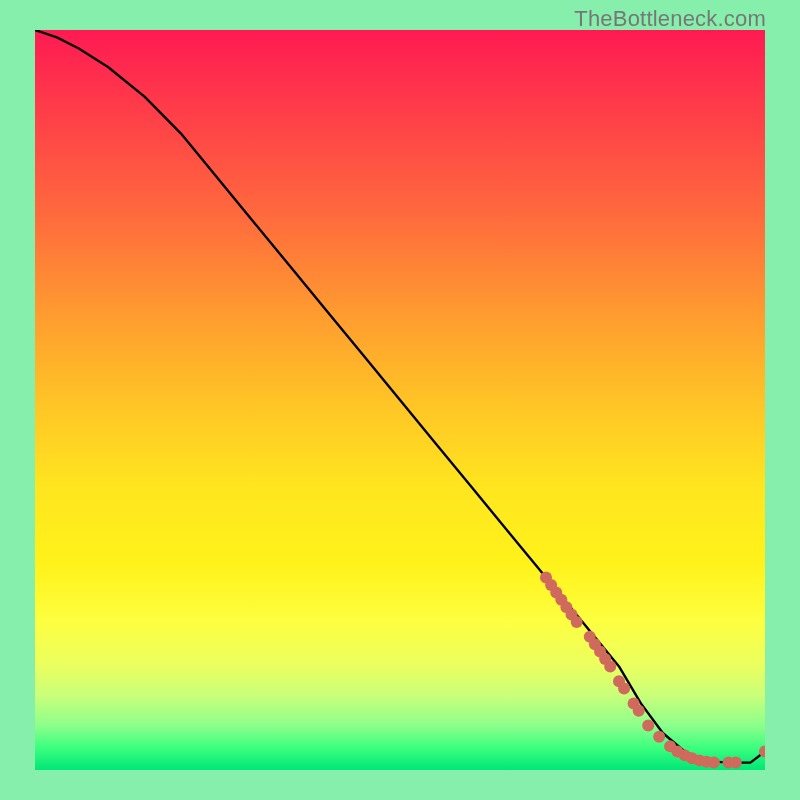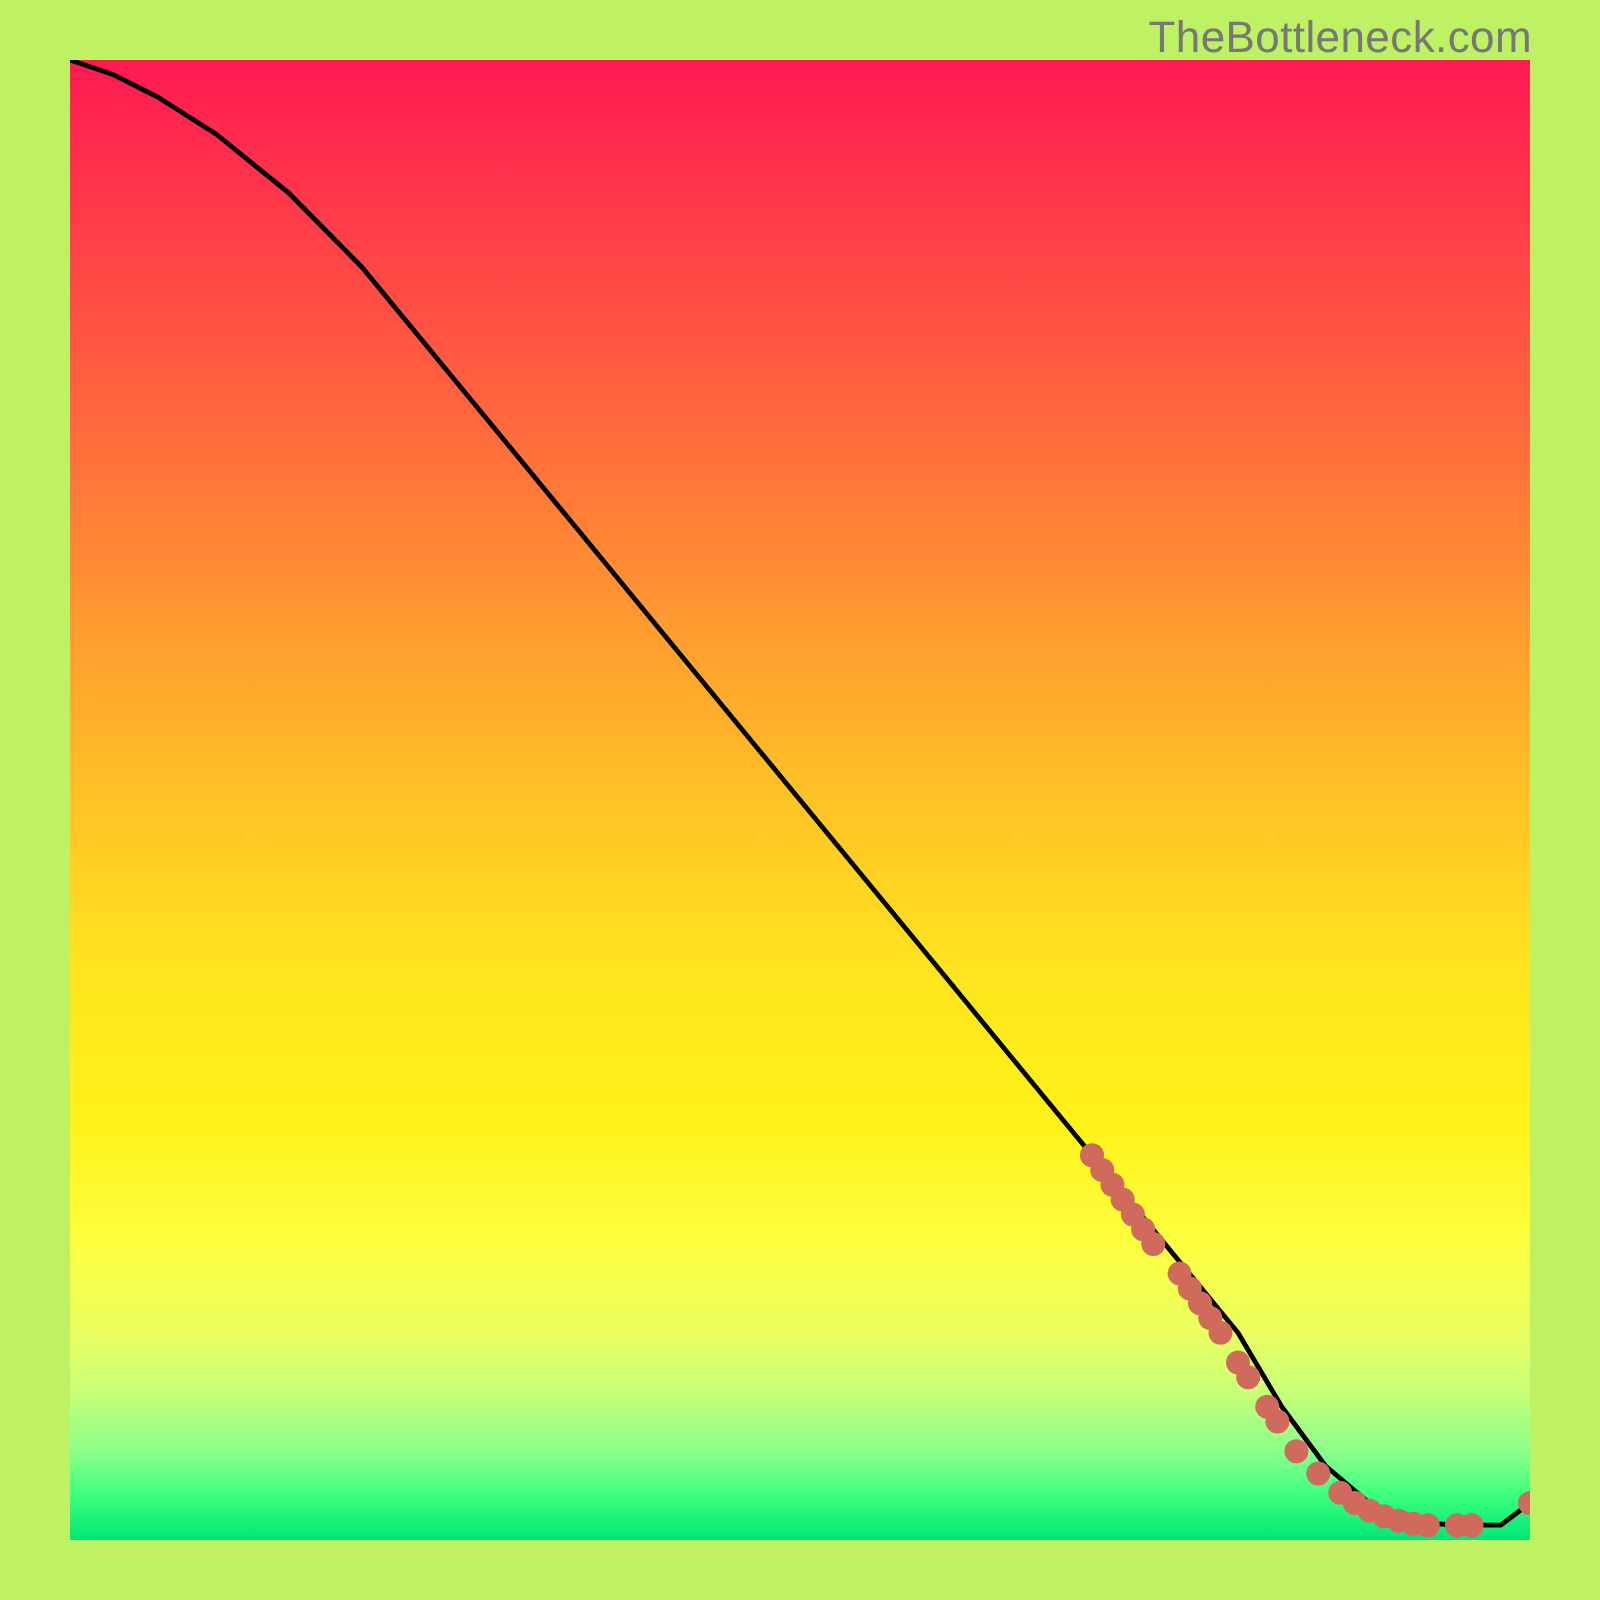--- a/index.html
+++ b/index.html
@@ -8,21 +8,21 @@
     width: 800px;
     height: 800px;
     background: #000;
     overflow: hidden;
     font-family: Arial, Helvetica, sans-serif;
   }
   .stage {
     position: relative;
     width: 800px;
     height: 800px;
-    background: #bef264;
+    background: #86efac;
   }
   .plot {
     position: absolute;
     left: 35px;
     top: 30px;
     width: 730px;
     height: 740px;
     
     background: linear-gradient(
       to bottom,

